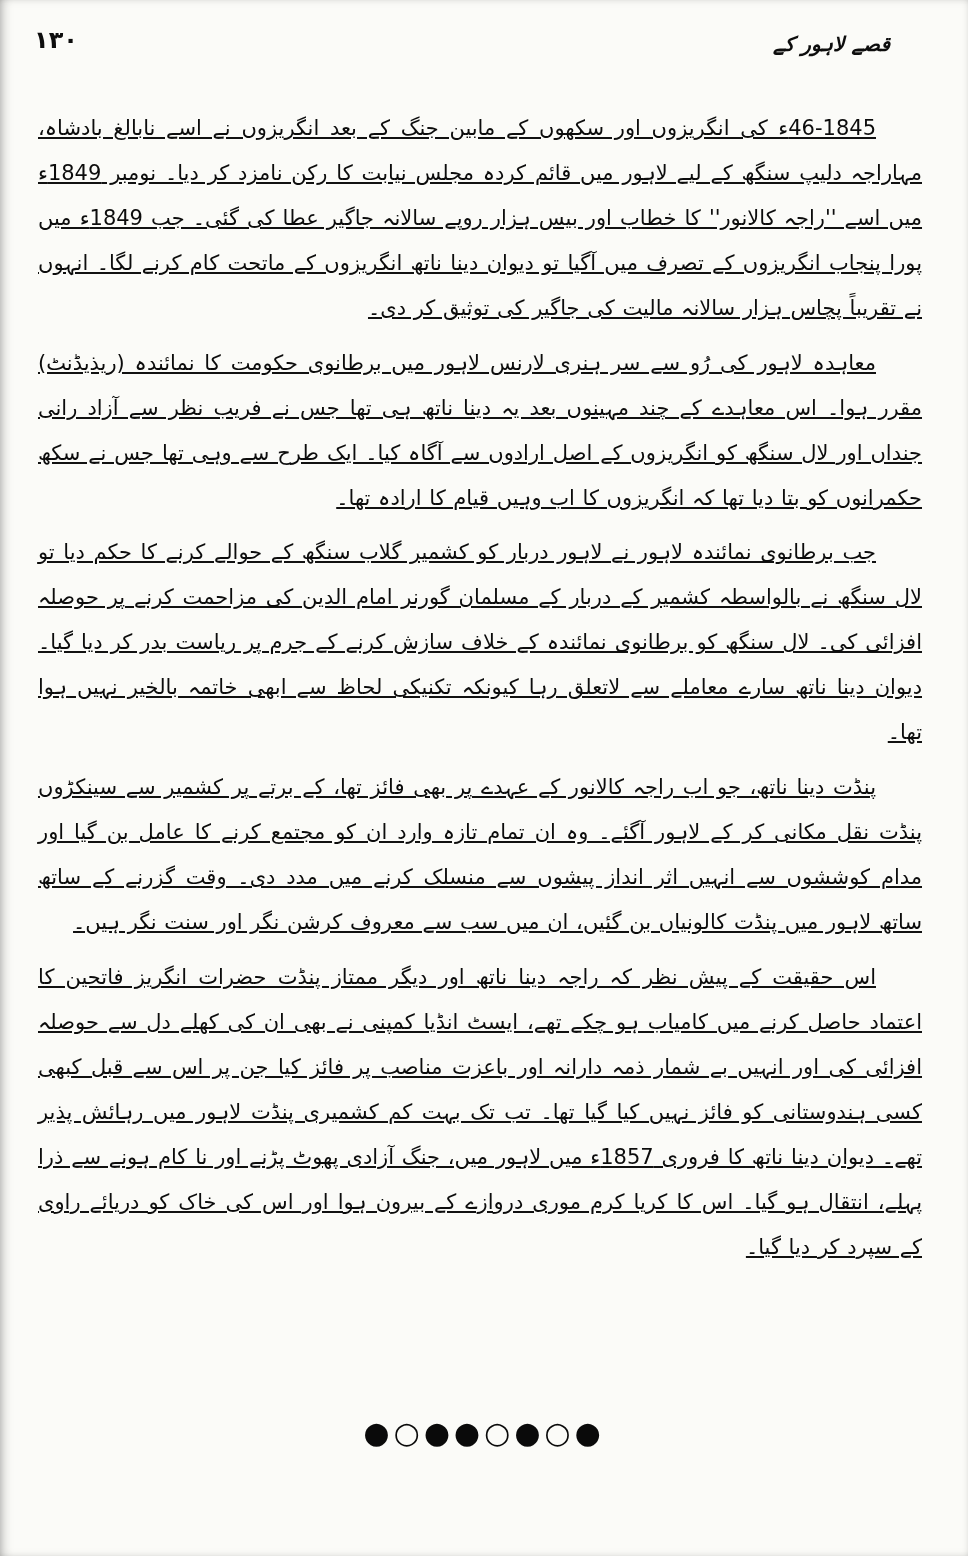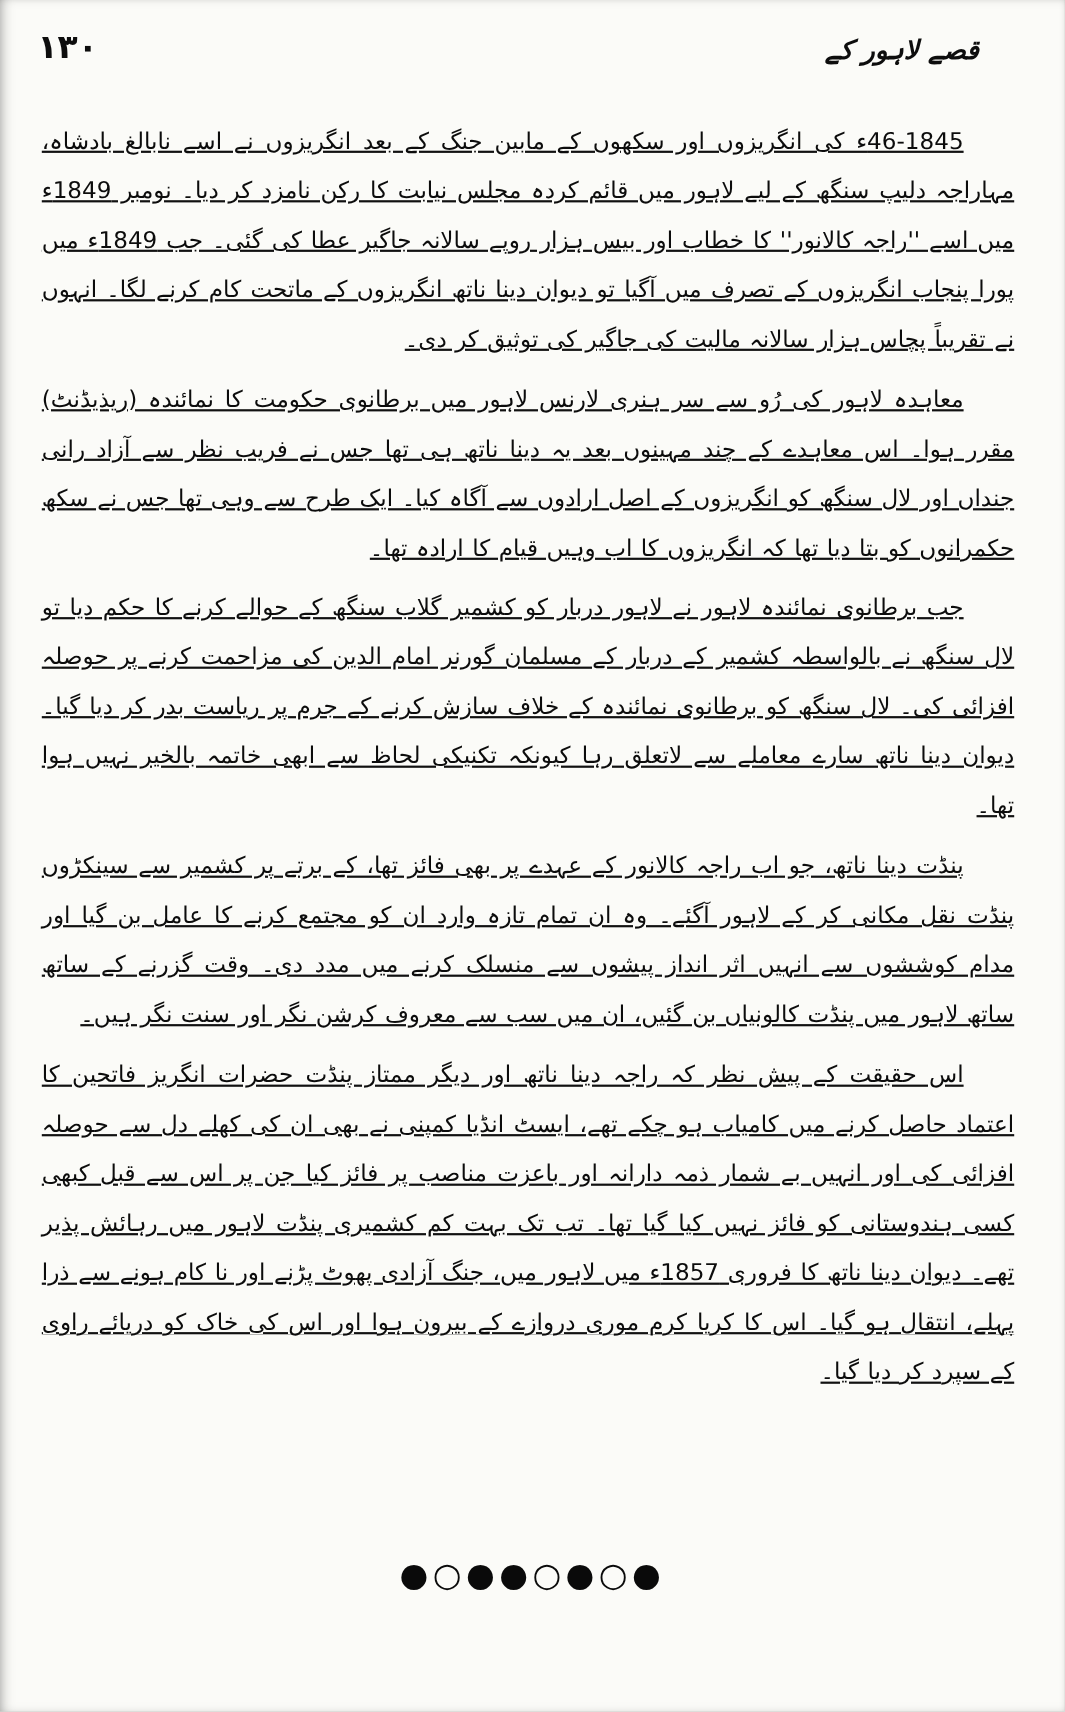--- a/index.html
+++ b/index.html
@@ -22,28 +22,28 @@
   }
   
   .header {
     direction: ltr;
     display: flex;
     justify-content: space-between;
     align-items: flex-start;
     height: 58px;
   }
   .page-number {
-    font-size: 30px;
+    font-size: 24px;
     font-weight: bold;
     color: #0d0d0d;
     padding-top: 4px;
     font-family: "DejaVu Sans", sans-serif;
   }
   .book-title {
-    font-size: 24px;
+    font-size: 20px;
     font-weight: bold;
     font-style: italic;
     color: #0d0d0d;
     padding-top: 10px;
     padding-right: 40px;
     border-bottom: 2px solid transparent;
   }
   
   .body-text {
     direction: rtl;

